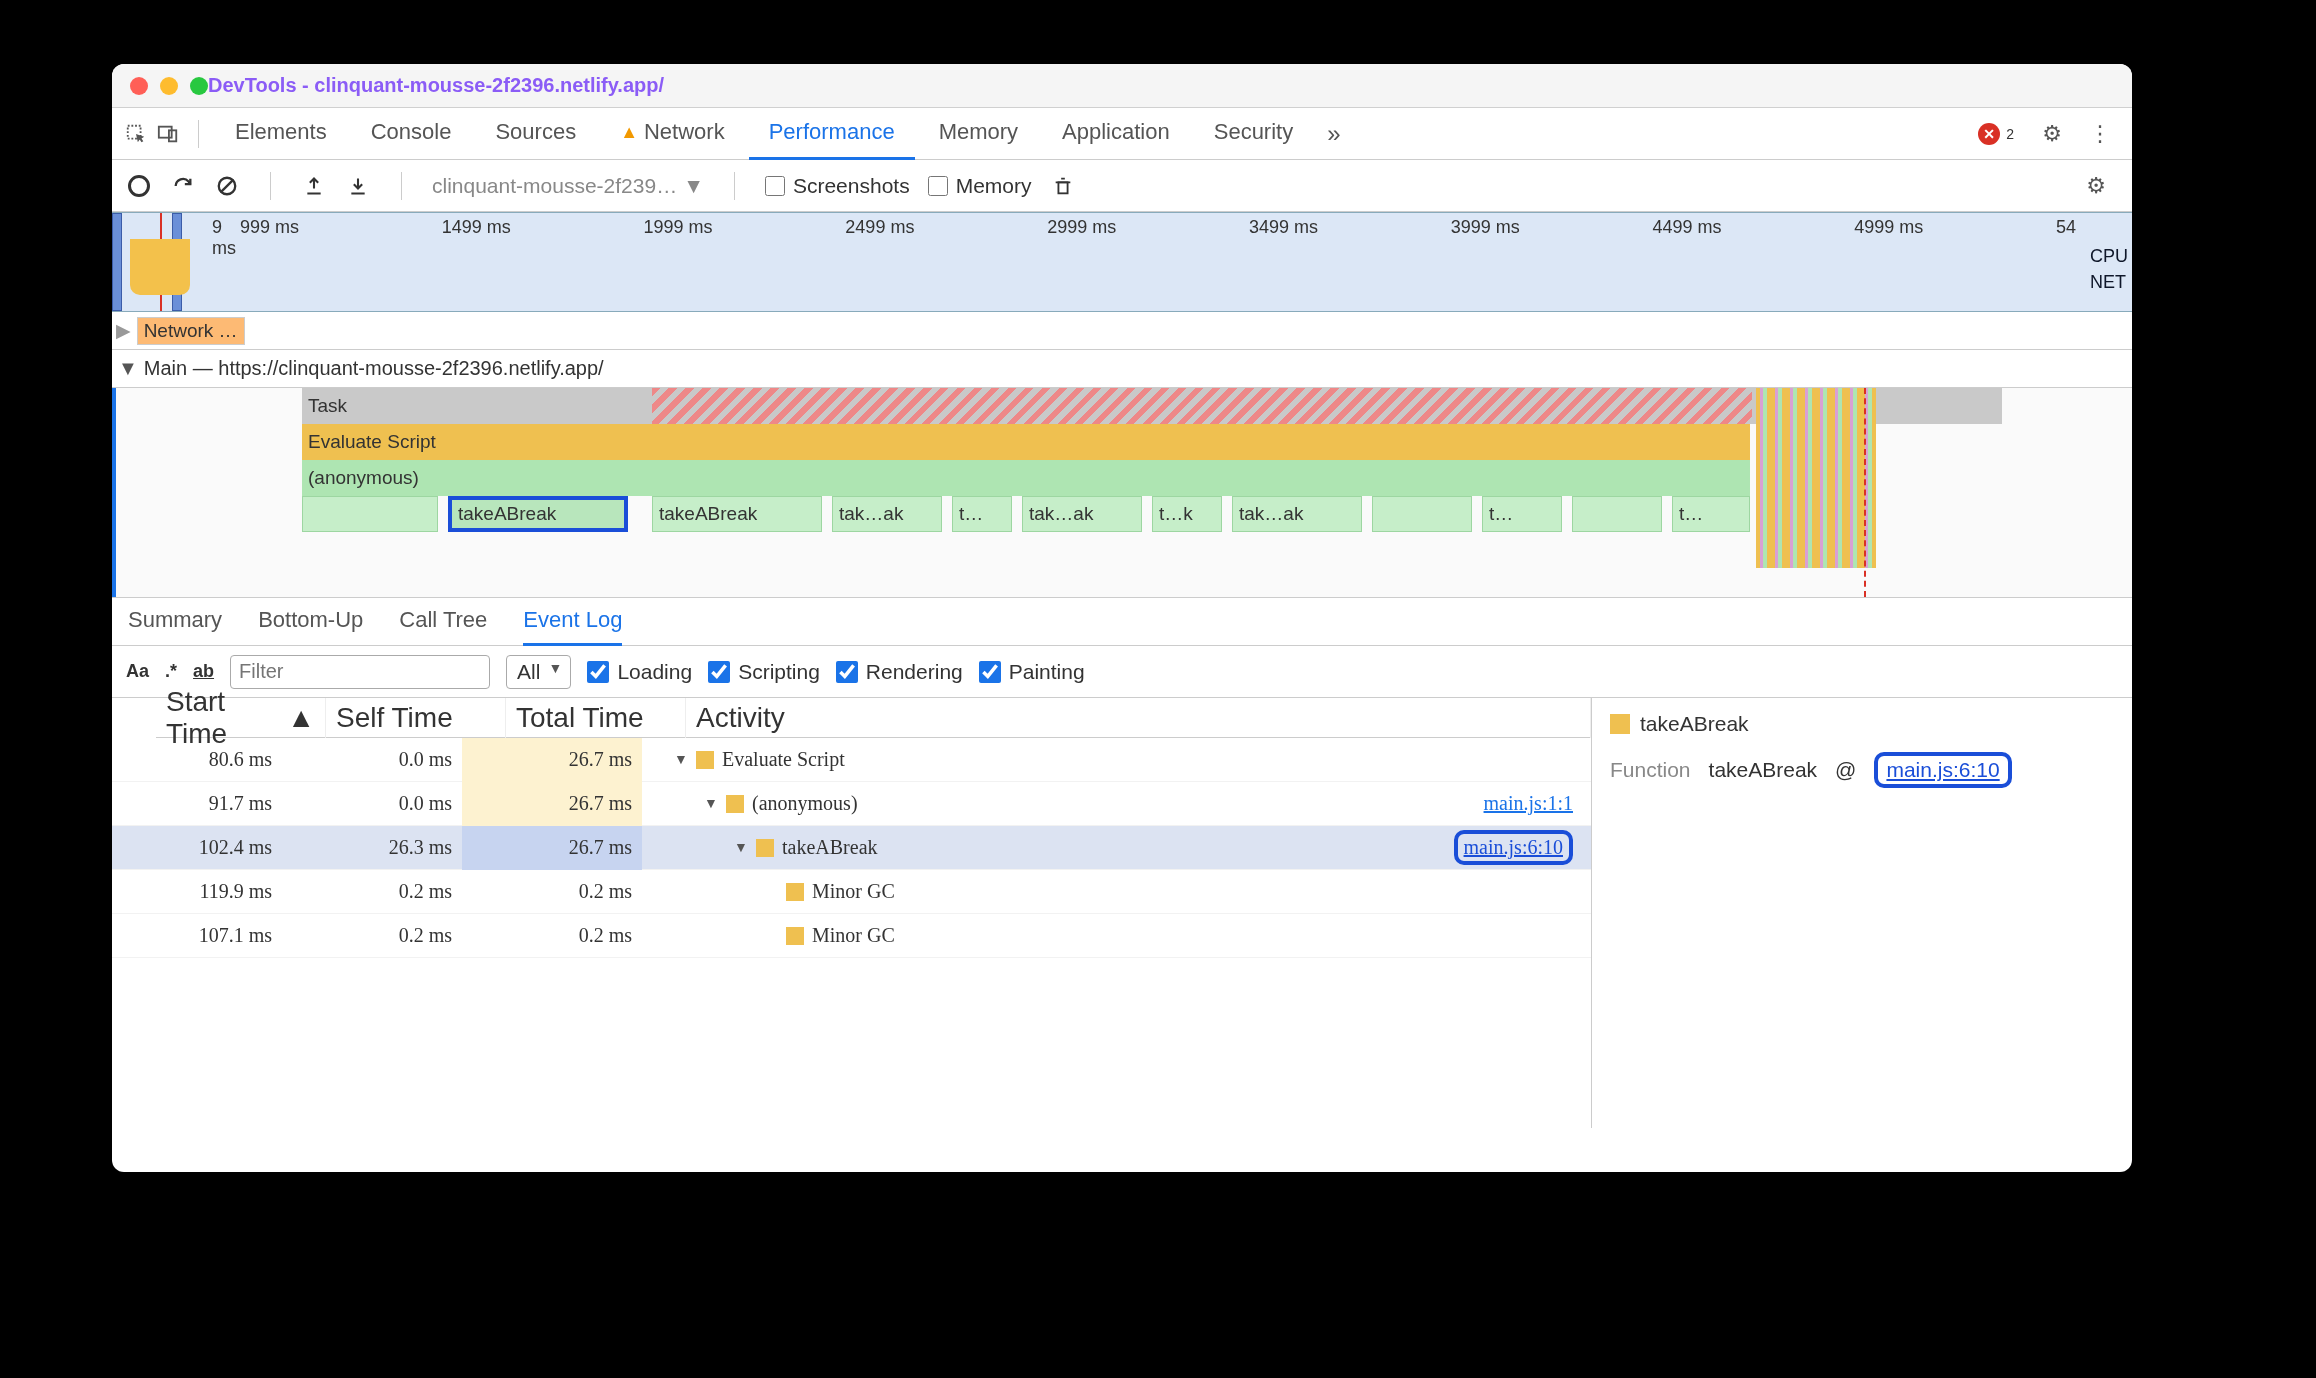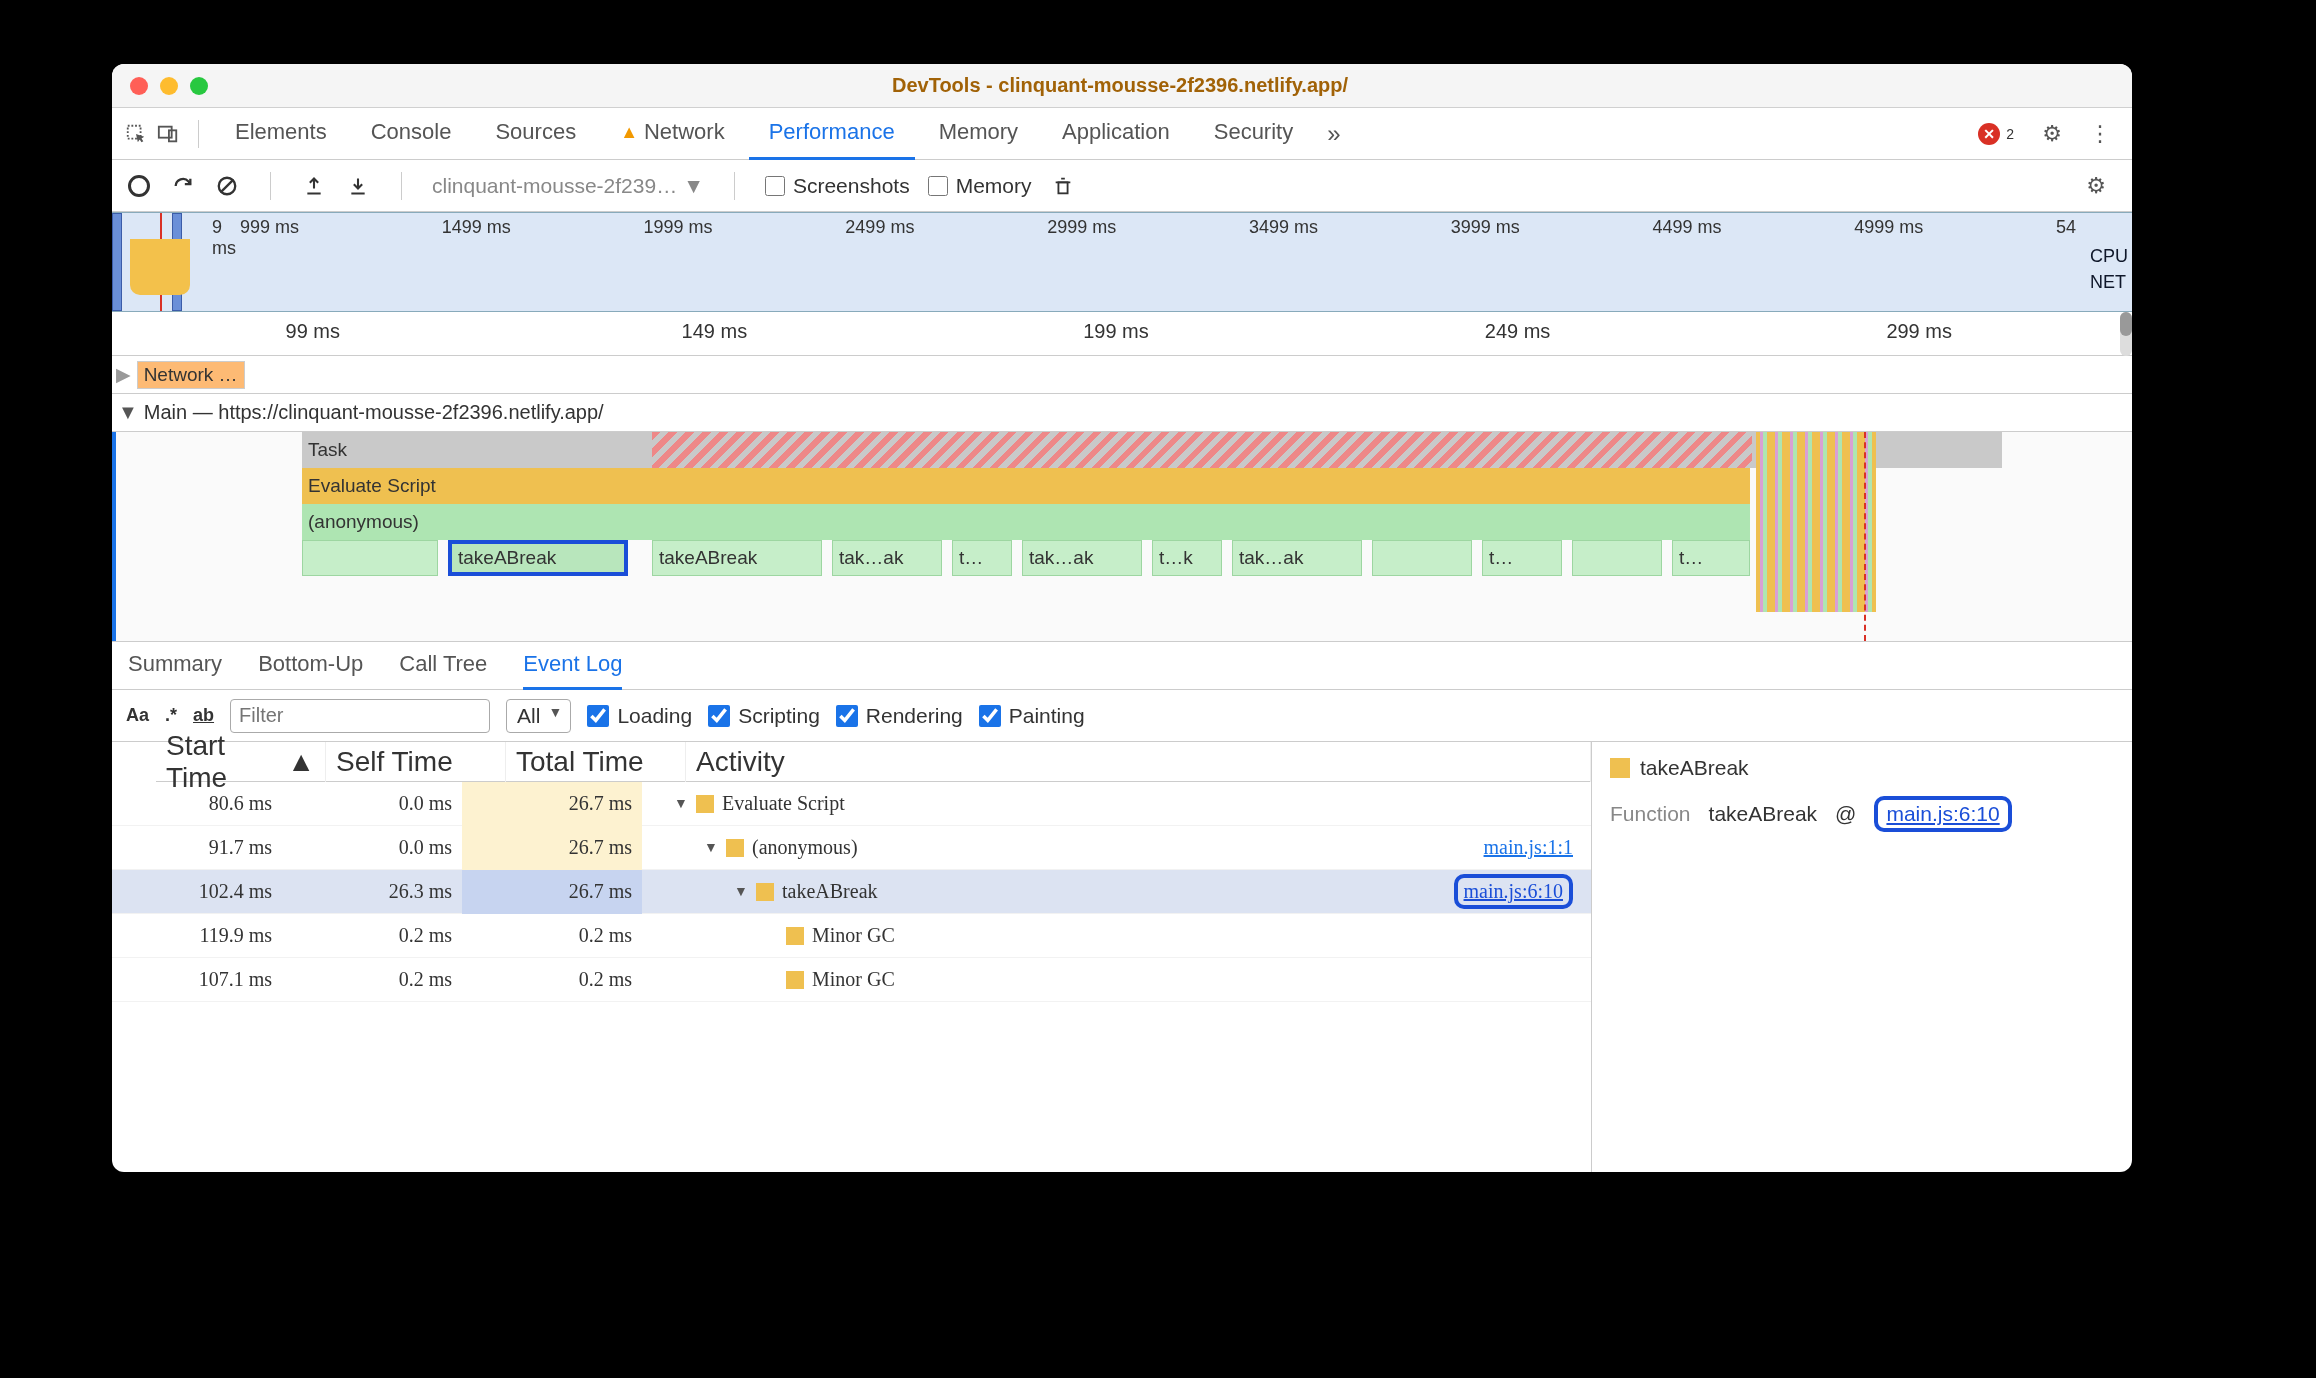--- a/index.html
+++ b/index.html
@@ -6,21 +6,21 @@
   body { background: #000; font-family: -apple-system, "Helvetica Neue", Arial, sans-serif; font-size: 14px; color: #333; width: 2316px; height: 1378px; }
   .window {
     position: absolute; left: 112px; top: 64px; width: 2020px; height: 1108px;
     background: #fff; border-radius: 12px; overflow: hidden;
     box-shadow: 0 20px 60px rgba(0,0,0,0.6);
   }
   .titlebar { height: 44px; display:flex; align-items:center; border-bottom:1px solid #d0d0d0; background:#f5f5f5; }
   .traffic { display:flex; gap:12px; padding-left:18px; }
   .dot { width:18px; height:18px; border-radius:50%; }
   .dot.red{background:#ff5f57;} .dot.yel{background:#febc2e;} .dot.grn{background:#28c840;}
-  .title { flex:1; text-align:center; font-weight:600; font-size:20px; color:#a16207; }
+  .title { flex:1; font-weight:600; font-size:20px; color:#8b5cf6; }
 
   .main-tabs { height:52px; display:flex; align-items:center; border-bottom:1px solid #ccc; padding:0 10px; gap:4px; }
   .inspect-icon, .device-icon { width:28px; height:28px; display:inline-flex; align-items:center; justify-content:center; }
   .divider-v{width:1px;height:28px;background:#ccc;margin:0 12px;}
   .tab { padding:0 20px; height:52px; display:flex; align-items:center; font-size:22px; color:#555; cursor:pointer; border-bottom:3px solid transparent;}
   .tab.active{color:#1a73e8;border-bottom-color:#1a73e8;}
   .warn-tri{color:#f29900;margin-right:6px;font-size:18px;}
   .morebtn{font-size:24px;color:#555;padding:0 10px;}
   .err-badge{display:flex;align-items:center;gap:6px;margin-left:auto;margin-right:12px;}
   .err-circ{width:22px;height:22px;border-radius:50%;background:#d93025;color:#fff;font-weight:bold;display:flex;align-items:center;justify-content:center;font-size:14px;}
@@ -218,32 +218,20 @@
     <div class="ov-handle l"></div>
     <div class="ov-handle r"></div>
     <div class="ov-redline"></div>
     <div class="ov-thumb"></div>
     <div class="ov-right-labels">
       <div>CPU</div>
       <div>NET</div>
     </div>
   </div>
 
-  <div class="timeruler">
-    <div class="ticks">
-      <span>99 ms</span>
-      <span>149 ms</span>
-      <span>199 ms</span>
-      <span>249 ms</span>
-      <span>299 ms</span>
-    </div>
-    <div class="tscroll">
-        <div class="thumb"></div>
-      </div>
-  </div>
 
   <div class="netrow">
     <span class="play-tri">▶</span>
     <span class="netlabel">Network …</span>
   </div>
 
   <div class="mainlabel">
     <span style="margin-right:6px;color:#555">▼</span>
     <span>Main — https://clinquant-mousse-2f2396.netlify.app/</span>
   </div>

